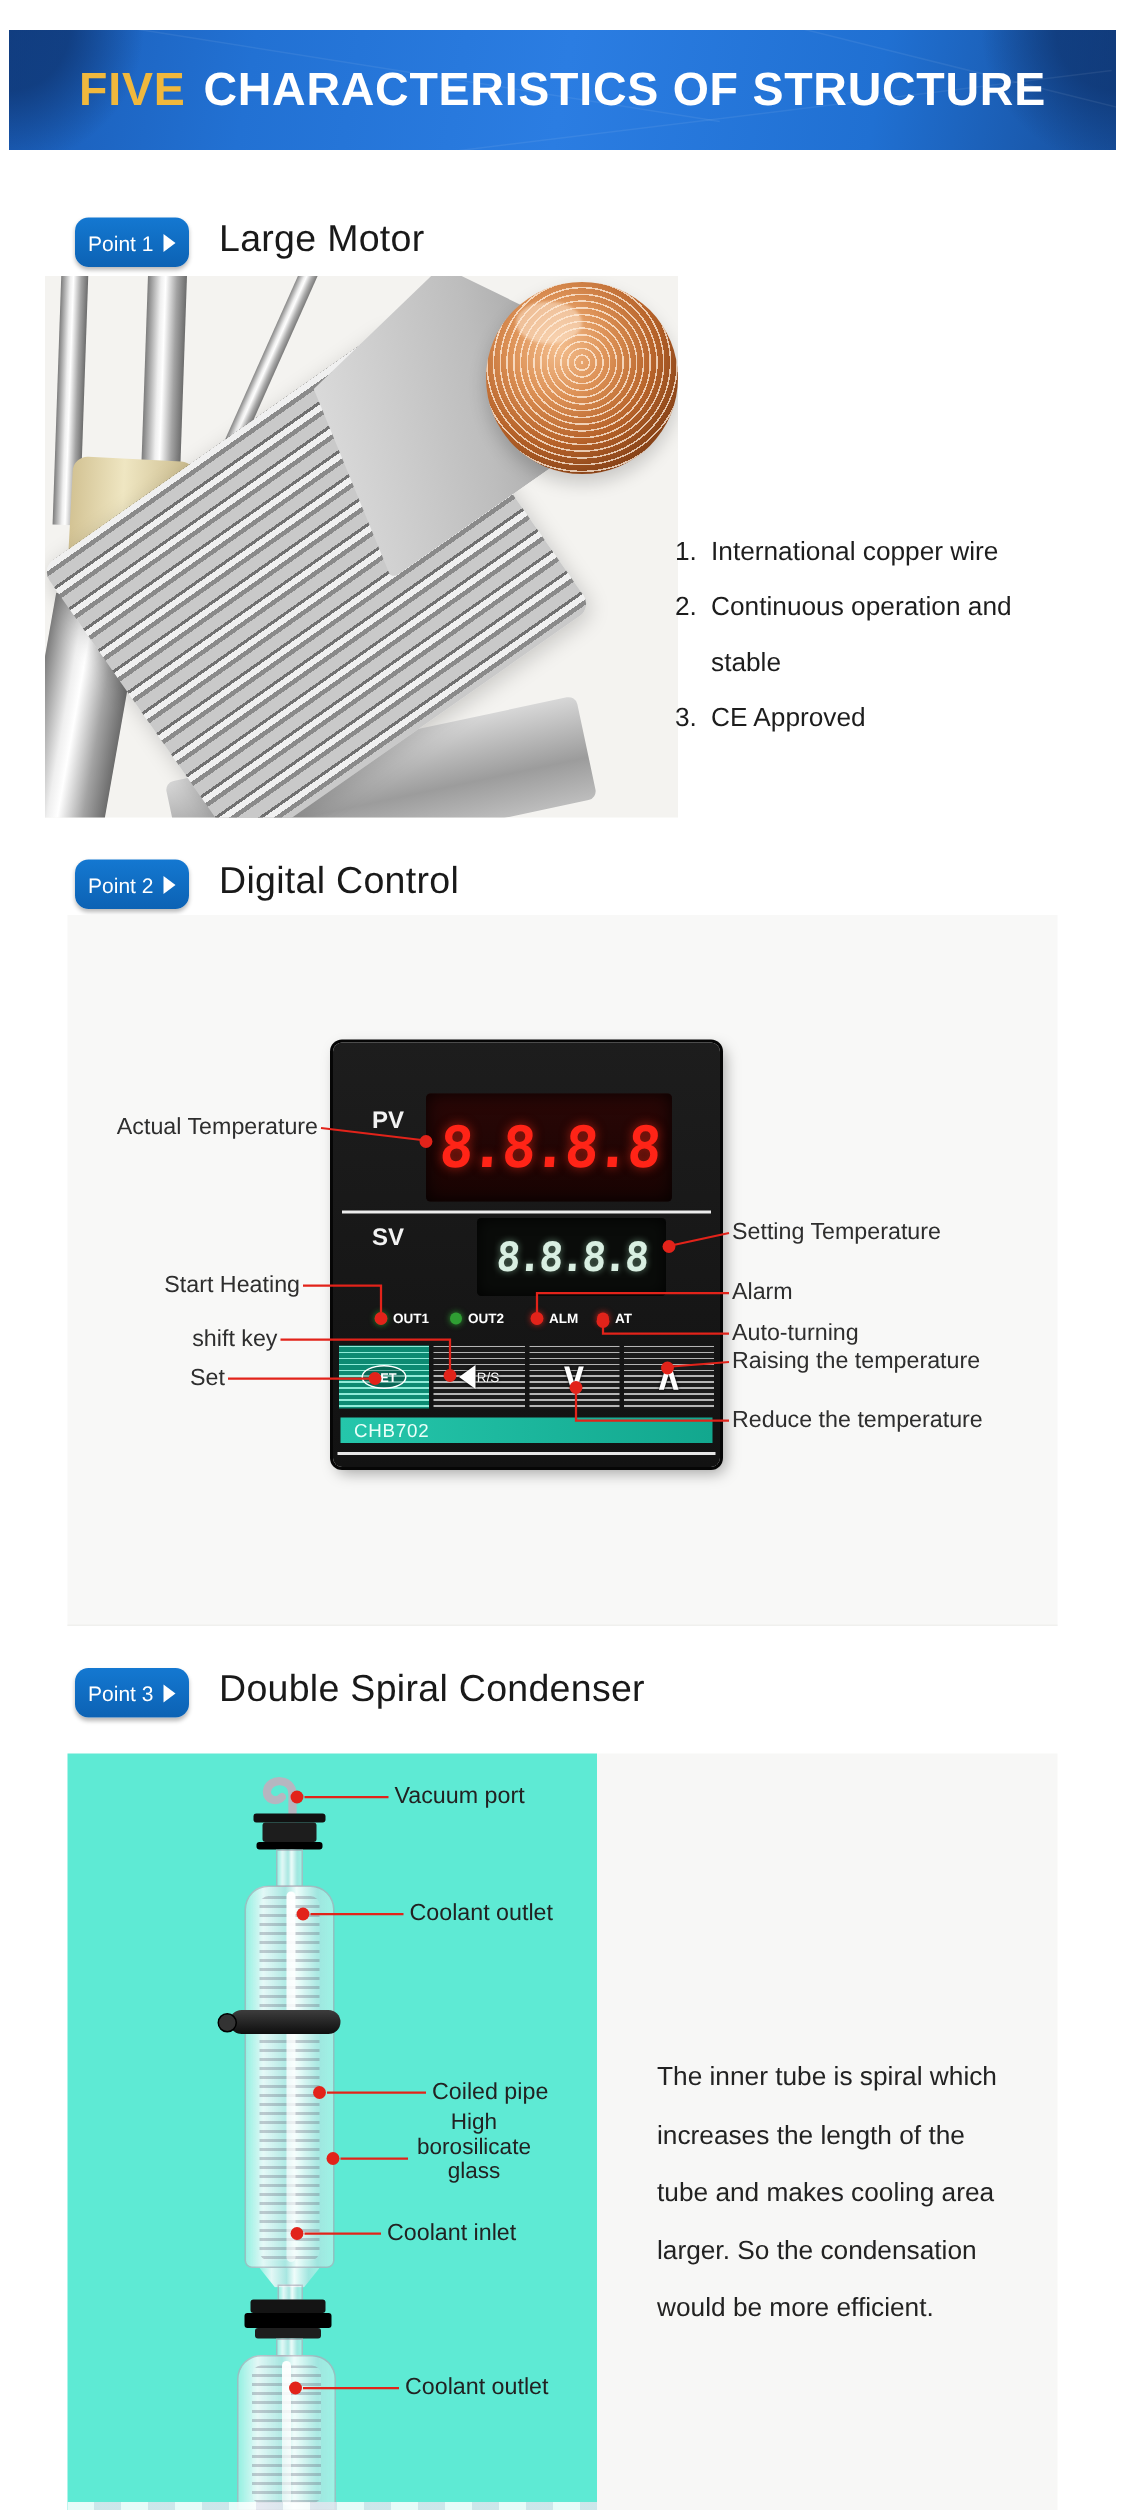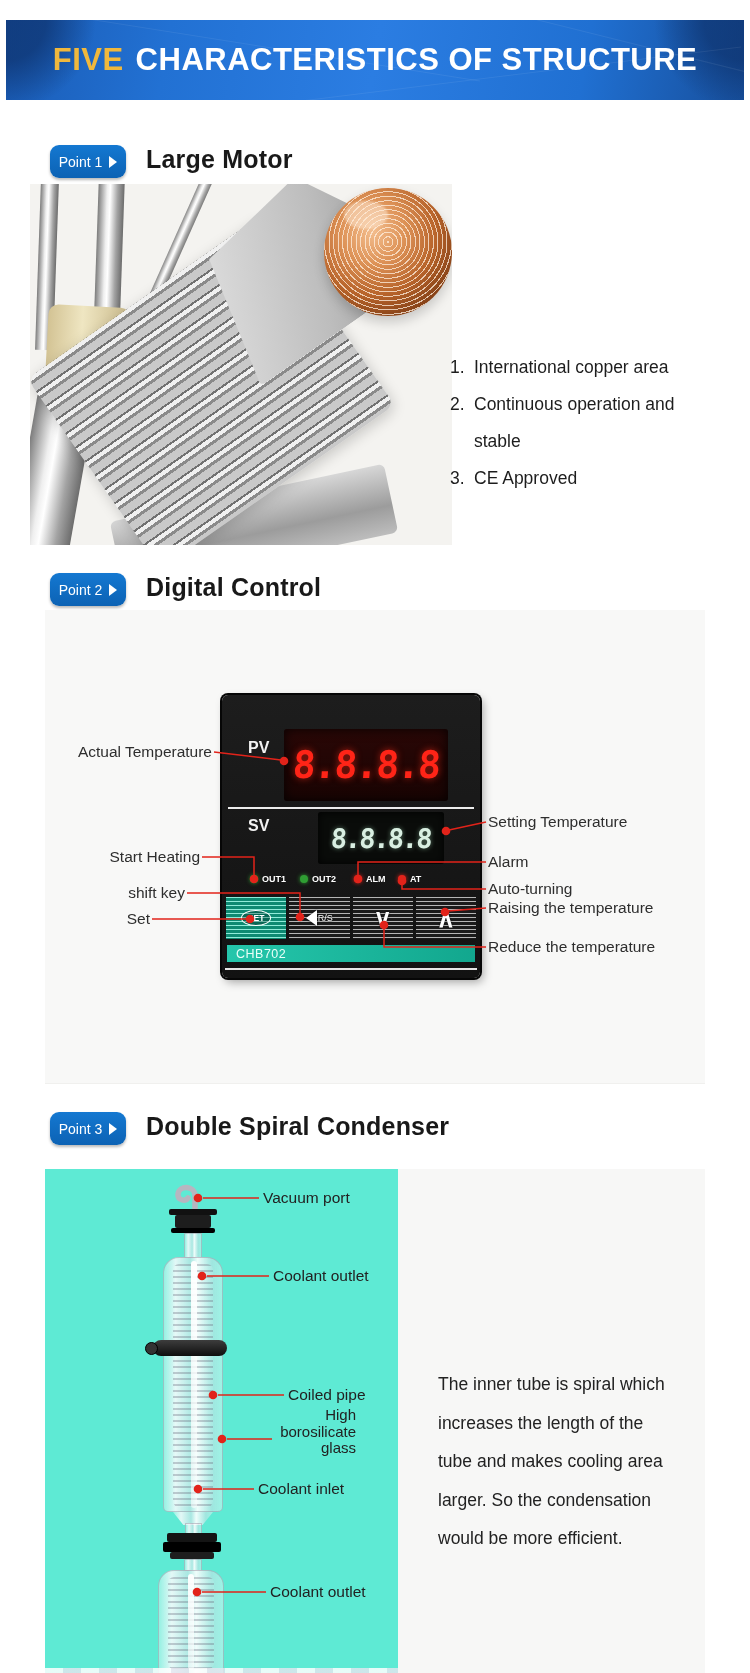--- a/index.html
+++ b/index.html
@@ -20,21 +20,21 @@
   .banner .n3{top:36px;left:420px;transform:rotate(14deg)}
   .banner-title{font-size:31px;font-weight:700;color:#fff;letter-spacing:.5px;white-space:nowrap}
   .banner-title .gold{color:#f0b83d;margin-right:12px}
 
   
   .badge{position:absolute;width:76px;height:33px;border-radius:9px;
     background:linear-gradient(180deg,#1478d1,#0c62b4);
     box-shadow:0 2px 3px rgba(0,0,0,.28);
     color:#fff;font-size:14px;display:flex;align-items:center;justify-content:center;gap:7px}
   .badge .tri{width:0;height:0;border-left:8px solid #fff;border-top:6px solid transparent;border-bottom:6px solid transparent}
-  .sec-title{position:absolute;font-size:25px;font-weight:700;color:#191919;letter-spacing:.2px}
+  .sec-title{position:absolute;font-size:25px;font-weight:400;color:#191919;letter-spacing:.2px}
 
   
   .motor-fig{position:absolute;left:30px;top:172px;width:422px;height:361px;background:#f4f3f0;overflow:hidden}
   .chrome{background:linear-gradient(90deg,#7c7c7c,#efefef 34%,#ffffff 46%,#a3a3a3 75%,#6c6c6c)}
   .rod1{position:absolute;left:8px;top:-4px;width:18px;height:170px;transform:rotate(2deg)}
   .rod2{position:absolute;left:66px;top:-4px;width:26px;height:160px;transform:rotate(2deg)}
   .rod3{position:absolute;left:138px;top:-30px;width:12px;height:200px;transform:rotate(24deg);opacity:.9}
   .cream{position:absolute;left:16px;top:122px;width:82px;height:112px;border-radius:10px;transform:rotate(3deg);
     background:linear-gradient(90deg,#d3c394,#efe6c2 42%,#c9b98a)}
   .rod4{position:absolute;left:-6px;top:215px;width:58px;height:150px;transform:rotate(10deg)}
@@ -120,21 +120,21 @@
     background:linear-gradient(180deg,#3d3d3d,#0e0e0e)}
   .clamp-bolt{position:absolute;left:100px;top:173px;width:13px;height:13px;border-radius:50%;background:#333;border:1px solid #000}
   .taper{left:128px;top:343px;width:40px;height:13px;clip-path:polygon(0 0,100% 0,74% 100%,26% 100%);border:none}
   .neck2{left:140px;top:354px;width:17px;height:11px}
   .conn1{position:absolute;left:122px;top:364px;width:50px;height:9px;background:#141414;border-radius:2px}
   .conn2{position:absolute;left:118px;top:373px;width:58px;height:10px;background:#000;border-radius:2px}
   .conn3{position:absolute;left:125px;top:383px;width:44px;height:7px;background:#1e1e1e;border-radius:2px}
   .neck3{left:139px;top:390px;width:18px;height:12px}
   .tube-low{left:113px;top:401px;width:66px;height:104px;border-radius:16px 16px 0 0}
   .cond-label{position:absolute;font-size:15.5px;color:#222;line-height:18px;white-space:nowrap}
-  .high-glass{position:absolute;left:231px;top:238px;width:80px;text-align:right;font-size:15px;line-height:16.5px;color:#222;white-space:normal}
+  .high-glass{position:absolute;left:231px;top:238px;width:80px;text-align:center;font-size:15px;line-height:16.5px;color:#222;white-space:normal}
 </style>
 </head>
 <body>
 
 <div id="page">
 
   <div class="banner">
     <div class="net n1"></div>
     <div class="net n2"></div>
     <div class="net n3"></div>
@@ -155,21 +155,21 @@
     <div class="rod3 chrome"></div>
     <div class="cream"></div>
     <div class="rod4 chrome"></div>
     <div class="motor-base"></div>
     <div class="motor-body"></div>
     <div class="motor-cap"></div>
     <div class="copper-ball"></div>
   </div>
 
   <ol class="features">
-    <li>International copper area</li>
+    <li>International copper wire</li>
     <li>Continuous operation and stable</li>
     <li>CE Approved</li>
   </ol>
 
   <div class="badge" style="left:50px;top:561px">
     <span>Point 2</span>
     <span class="tri"></span>
   </div>
   <div class="sec-title" style="left:146px;top:561px">Digital Control</div>
 

